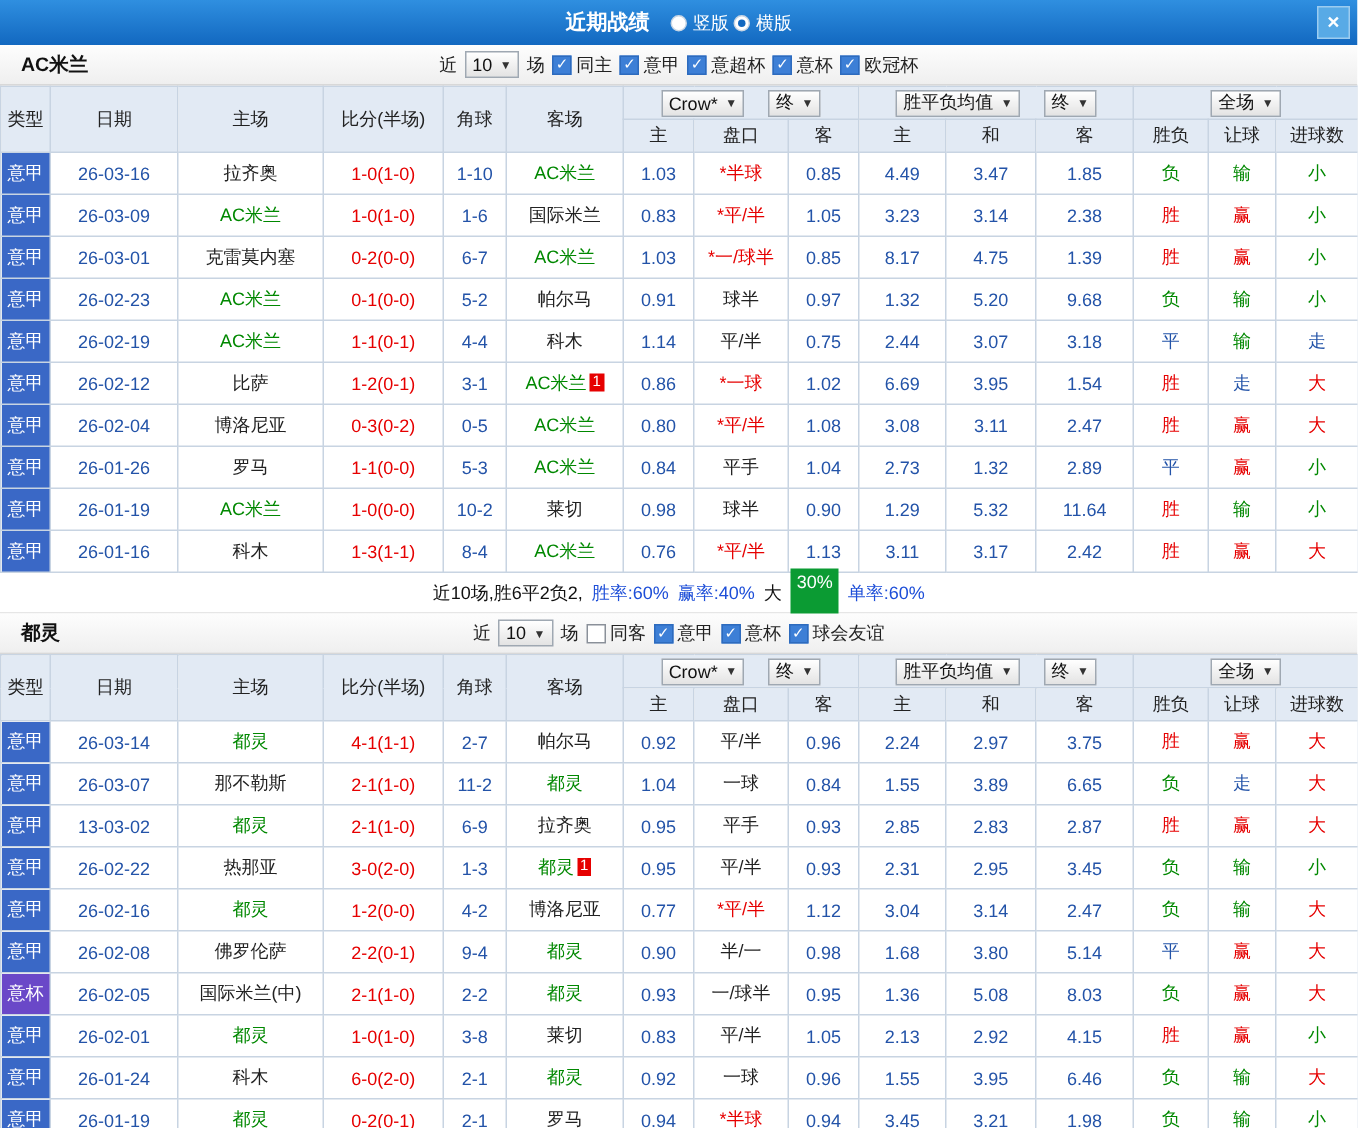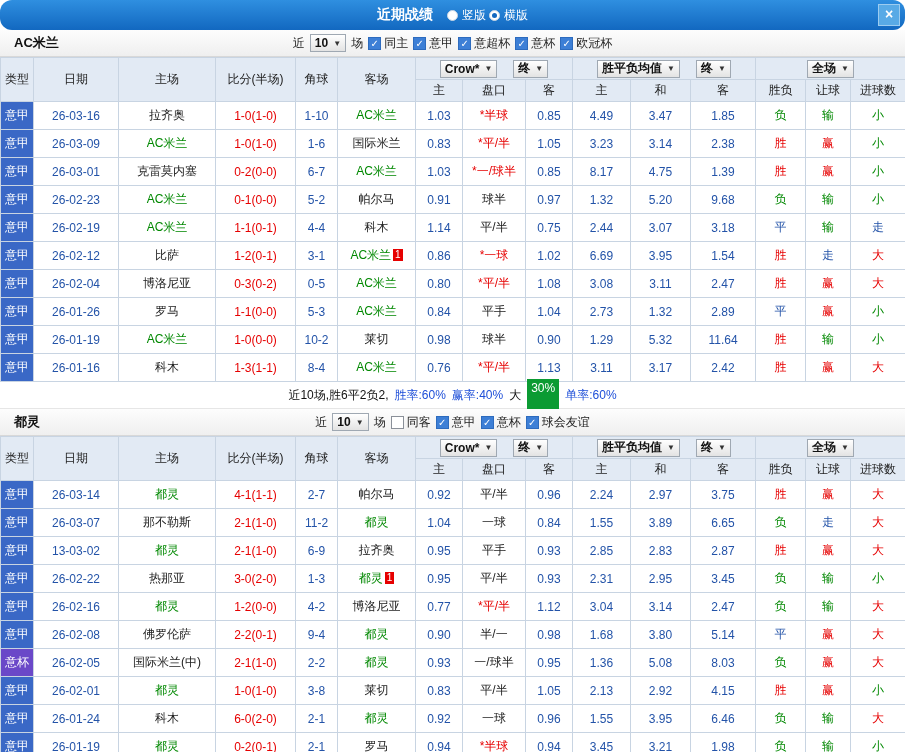--- a/index.html
+++ b/index.html
@@ -3,41 +3,41 @@
 <meta charset="utf-8">
 <style>
   *{box-sizing:border-box;}
   html,body{margin:0;padding:0;}
   body{width:905px;height:752px;overflow:hidden;background:#fff;
        font-family:"Liberation Sans","DejaVu Sans",sans-serif;font-size:12px;color:#222;}
 
   
   .topbar{height:30px;background:linear-gradient(180deg,#2F8FE0,#1268C0);
           display:flex;align-items:center;justify-content:center;gap:14px;
-          position:relative;color:#fff;border-radius:12px;}
+          position:relative;color:#fff;}
   .title{font-size:14px;font-weight:bold;}
   .radios{display:flex;gap:3px;align-items:center;}
   .radio{display:inline-flex;align-items:center;gap:4px;cursor:pointer;}
   .rcircle{width:11px;height:11px;border-radius:50%;background:#fff;border:1px solid #c9d6e4;
            position:relative;display:inline-block;}
   .rcircle.sel::after{content:'';position:absolute;left:2px;top:2px;width:5px;height:5px;
            border-radius:50%;background:#1268C0;}
   .close{position:absolute;right:5px;top:4px;width:22px;height:22px;background:#58AAE6;
          border:1px solid #9CCCF0;color:#fff;font-size:14px;font-weight:bold;
          text-align:center;line-height:19px;cursor:pointer;}
 
   
   .secbar{height:27px;position:relative;background:linear-gradient(#FDFDFD,#EFEFEF);
           border-bottom:1px solid #D8D8D8;display:flex;align-items:center;}
   .teamname{position:absolute;left:14px;font-weight:bold;font-size:13px;color:#111;}
   .filters{margin:0 auto;display:flex;align-items:center;gap:5px;}
   .ftext{color:#222;}
   .dd{display:inline-flex;align-items:center;gap:5px;border:1px solid #9FA8B2;
       background:linear-gradient(#FFFFFF,#E3E3E3);padding:1px 4px;height:18px;cursor:pointer;}
-  .dd b{font-weight:bold;font-size:12px;color:#111;}
+  .dd b{font-weight:normal;font-size:12px;color:#111;}
   .arr{font-style:normal;font-size:8px;color:#333;}
   .cb{display:inline-flex;align-items:center;gap:3px;cursor:pointer;}
   .box{width:13px;height:13px;border:1px solid #8A9099;background:#fff;font-size:10px;
        line-height:11px;text-align:center;color:#fff;display:inline-block;}
   .box.on{background:#3D7FD6;border-color:#2D6BBE;}
   .cb-label{color:#222;}
 
   
   table.grid{border-collapse:collapse;table-layout:fixed;width:905px;}
   .grid th,.grid td{border:1px solid #C8D4E2;text-align:center;white-space:nowrap;

